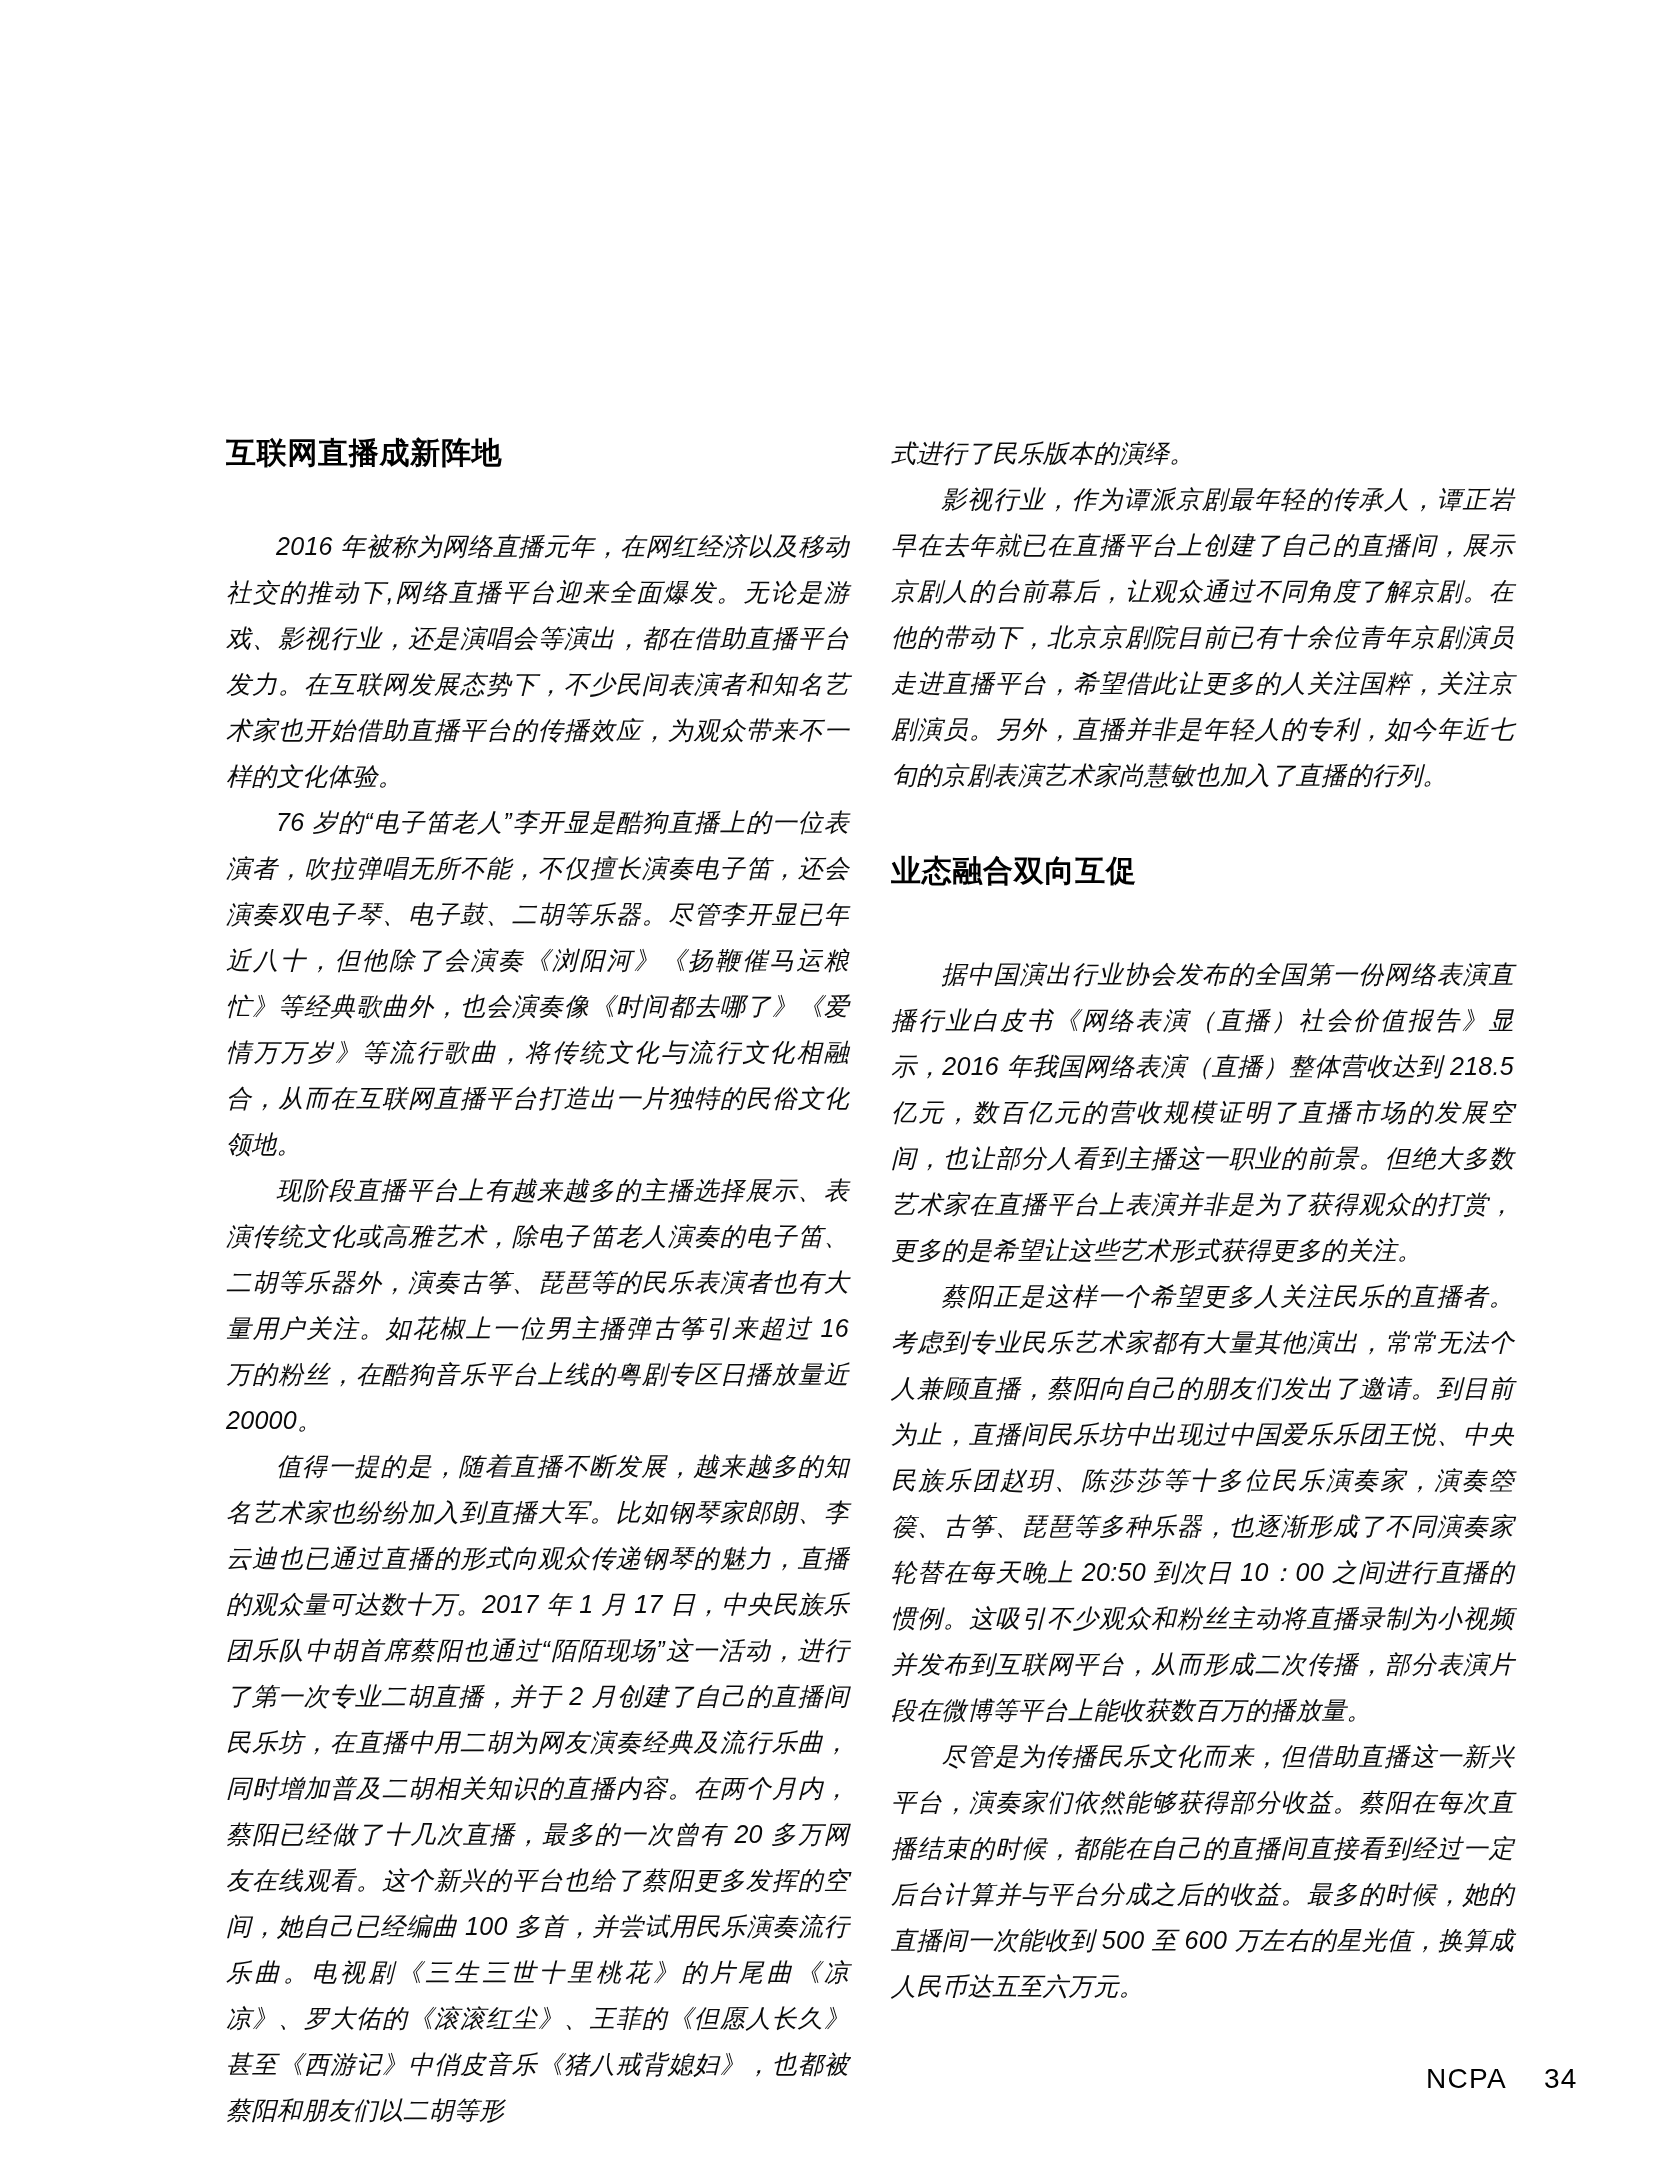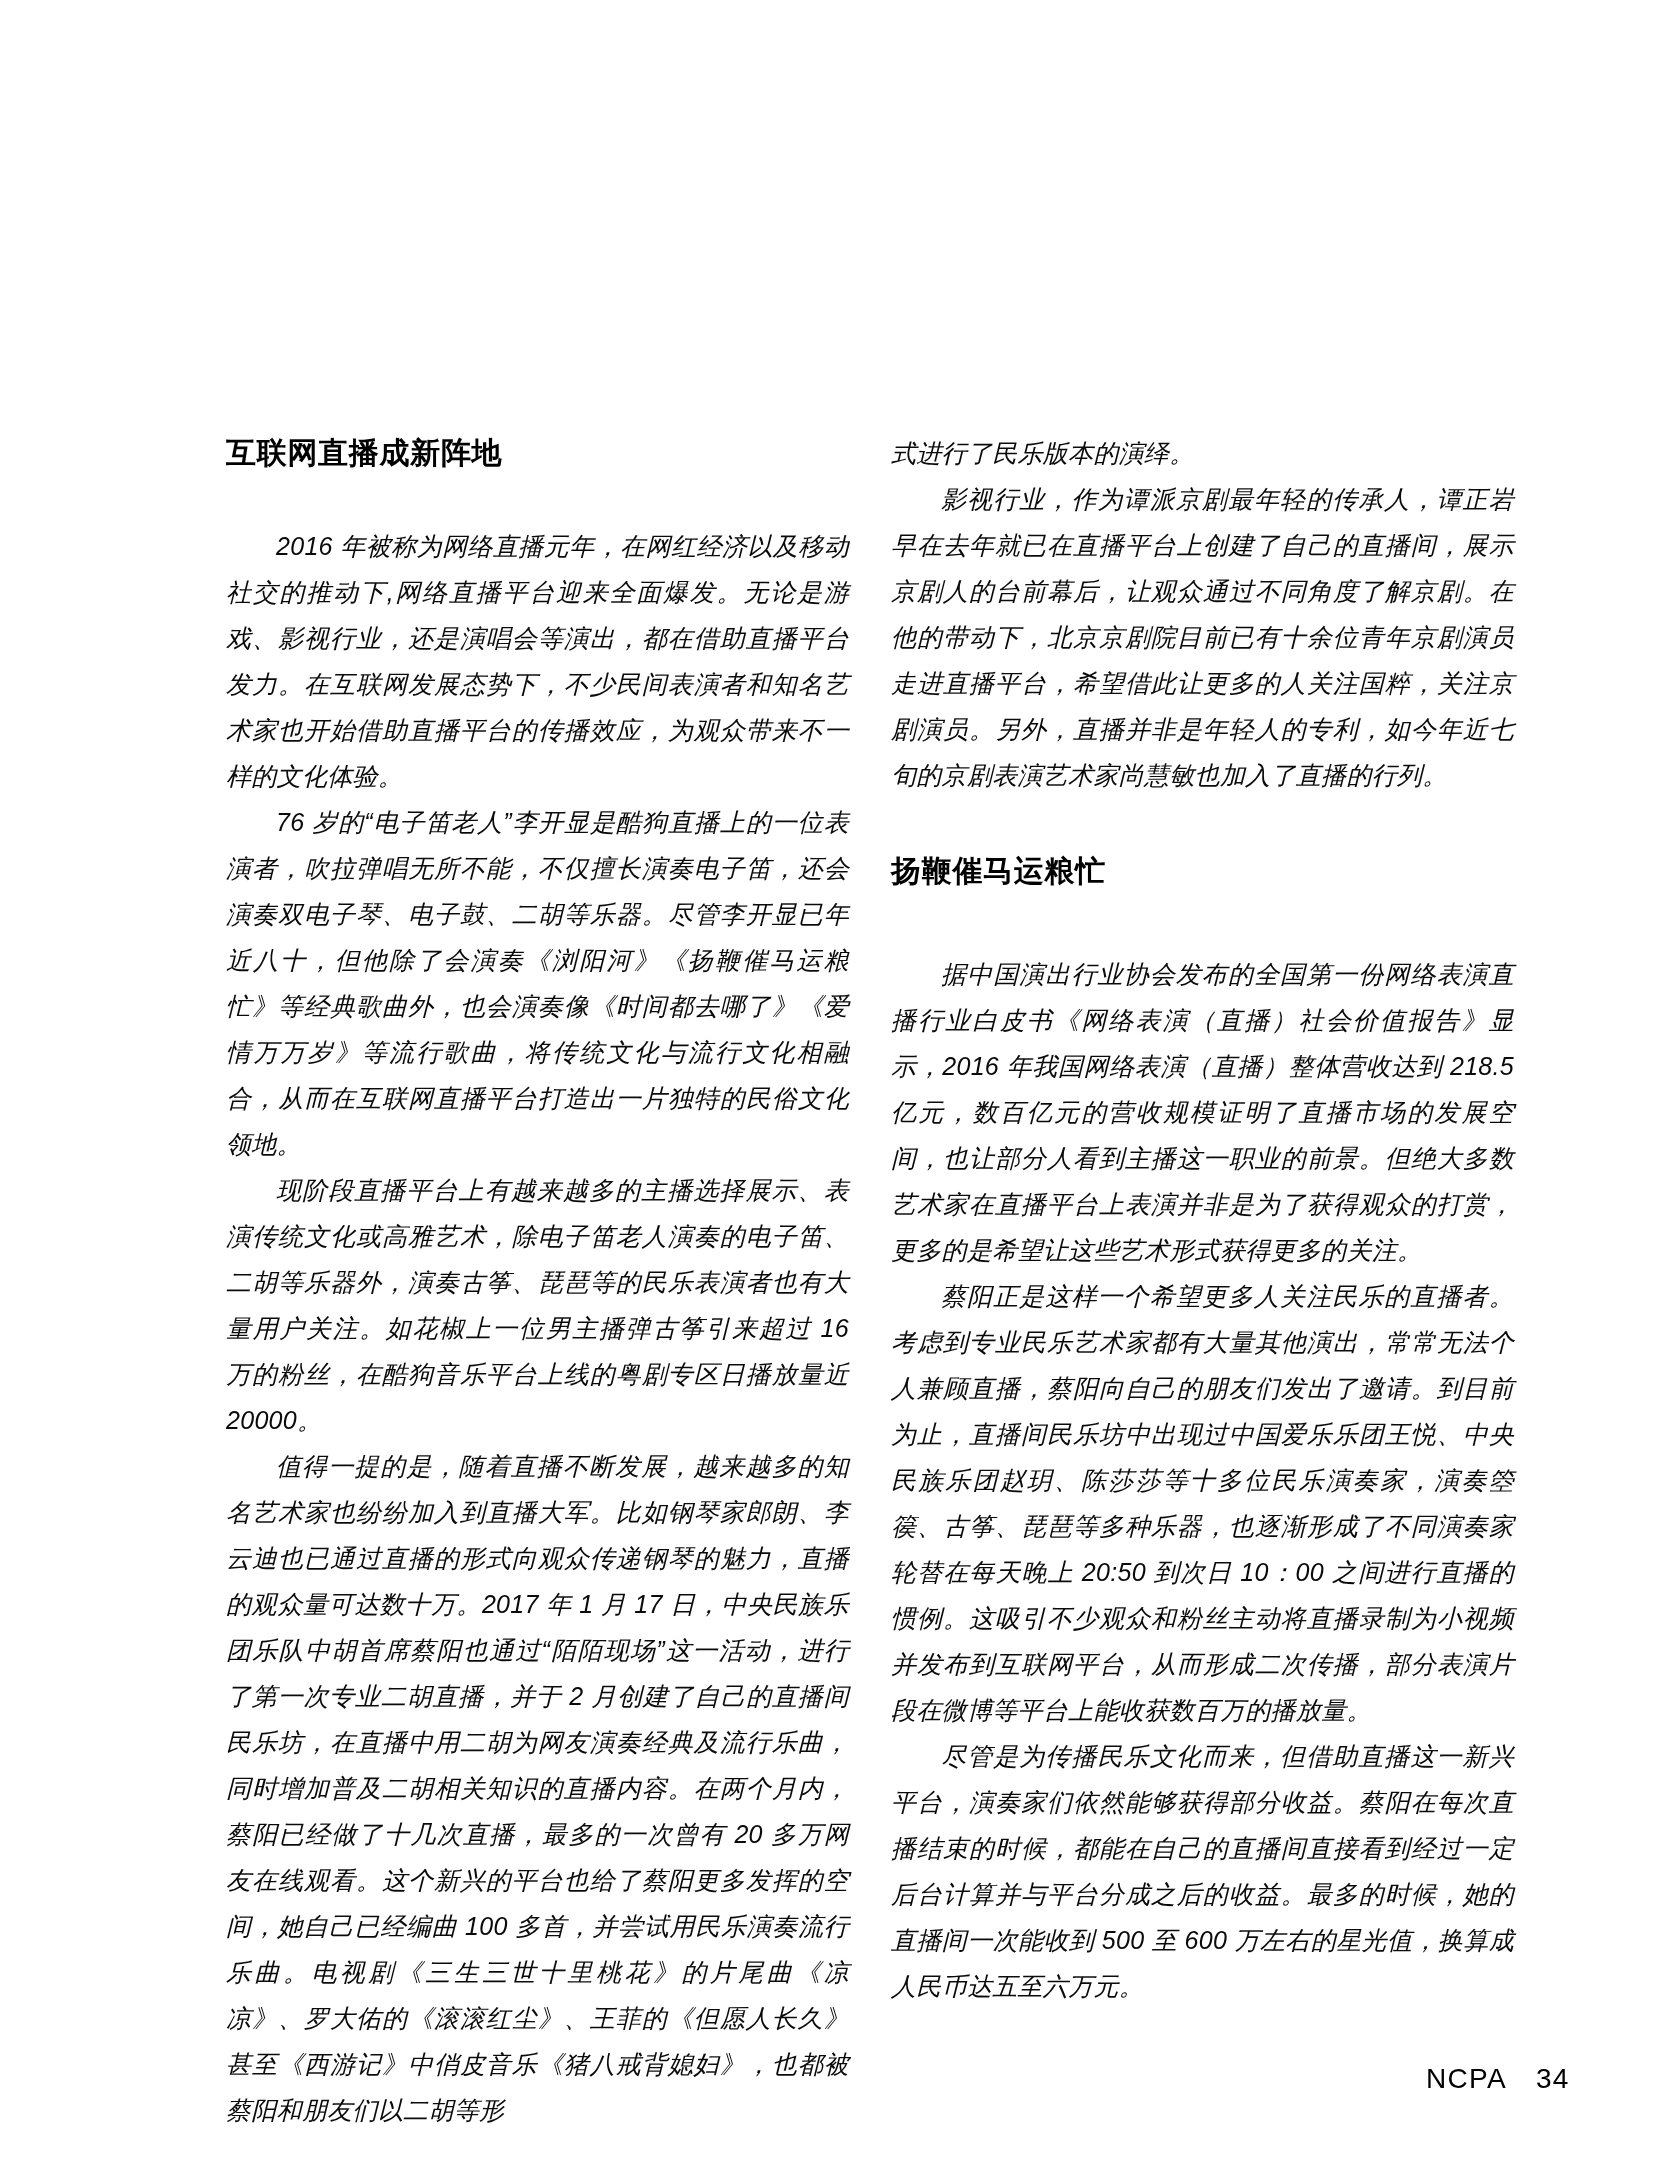--- a/index.html
+++ b/index.html
@@ -52,21 +52,21 @@
   }
   .block-para.no-indent {
     text-indent: 0;
   }
   .footer {
     position: absolute;
     top: 2064px;
     left: 1426px;
     display: flex;
     align-items: flex-end;
-    gap: 29px;
+    gap: 37px;
     font-size: 28px;
     line-height: 30px;
     color: #000000;
     letter-spacing: 1.3px;
   }
 </style>
 </head>
 <body style="background: rgb(255, 255, 255);">
 
 <div class="page">
@@ -75,21 +75,21 @@
       <div class="block-heading">互联网直播成新阵地</div>
       <div class="block-para">2016 年被称为网络直播元年，在网红经济以及移动社交的推动下,网络直播平台迎来全面爆发。无论是游戏、影视行业，还是演唱会等演出，都在借助直播平台发力。在互联网发展态势下，不少民间表演者和知名艺术家也开始借助直播平台的传播效应，为观众带来不一样的文化体验。</div>
       <div class="block-para">76 岁的“电子笛老人”李开显是酷狗直播上的一位表演者，吹拉弹唱无所不能，不仅擅长演奏电子笛，还会演奏双电子琴、电子鼓、二胡等乐器。尽管李开显已年近八十，但他除了会演奏《浏阳河》《扬鞭催马运粮忙》等经典歌曲外，也会演奏像《时间都去哪了》《爱情万万岁》等流行歌曲，将传统文化与流行文化相融合，从而在互联网直播平台打造出一片独特的民俗文化领地。</div>
       <div class="block-para">现阶段直播平台上有越来越多的主播选择展示、表演传统文化或高雅艺术，除电子笛老人演奏的电子笛、二胡等乐器外，演奏古筝、琵琶等的民乐表演者也有大量用户关注。如花椒上一位男主播弹古筝引来超过 16 万的粉丝，在酷狗音乐平台上线的粤剧专区日播放量近 20000。</div>
       <div class="block-para">值得一提的是，随着直播不断发展，越来越多的知名艺术家也纷纷加入到直播大军。比如钢琴家郎朗、李云迪也已通过直播的形式向观众传递钢琴的魅力，直播的观众量可达数十万。2017 年 1 月 17 日，中央民族乐团乐队中胡首席蔡阳也通过“陌陌现场”这一活动，进行了第一次专业二胡直播，并于 2 月创建了自己的直播间民乐坊，在直播中用二胡为网友演奏经典及流行乐曲，同时增加普及二胡相关知识的直播内容。在两个月内，蔡阳已经做了十几次直播，最多的一次曾有 20 多万网友在线观看。这个新兴的平台也给了蔡阳更多发挥的空间，她自己已经编曲 100 多首，并尝试用民乐演奏流行乐曲。电视剧《三生三世十里桃花》的片尾曲《凉凉》、罗大佑的《滚滚红尘》、王菲的《但愿人长久》甚至《西游记》中俏皮音乐《猪八戒背媳妇》，也都被蔡阳和朋友们以二胡等形</div>
     </div>
 
   <div class="col col-right" style="color: rgb(10, 10, 10);">
       <div class="block-para no-indent">式进行了民乐版本的演绎。</div>
       <div class="block-para">影视行业，作为谭派京剧最年轻的传承人，谭正岩早在去年就已在直播平台上创建了自己的直播间，展示京剧人的台前幕后，让观众通过不同角度了解京剧。在他的带动下，北京京剧院目前已有十余位青年京剧演员走进直播平台，希望借此让更多的人关注国粹，关注京剧演员。另外，直播并非是年轻人的专利，如今年近七旬的京剧表演艺术家尚慧敏也加入了直播的行列。</div>
-      <div class="block-heading">扬鞭催马运粮忙</div>
+      <div class="block-heading">业态融合双向互促</div>
       <div class="block-para">据中国演出行业协会发布的全国第一份网络表演直播行业白皮书《网络表演（直播）社会价值报告》显示，2016 年我国网络表演（直播）整体营收达到 218.5 亿元，数百亿元的营收规模证明了直播市场的发展空间，也让部分人看到主播这一职业的前景。但绝大多数艺术家在直播平台上表演并非是为了获得观众的打赏，更多的是希望让这些艺术形式获得更多的关注。</div>
       <div class="block-para">蔡阳正是这样一个希望更多人关注民乐的直播者。考虑到专业民乐艺术家都有大量其他演出，常常无法个人兼顾直播，蔡阳向自己的朋友们发出了邀请。到目前为止，直播间民乐坊中出现过中国爱乐乐团王悦、中央民族乐团赵玥、陈莎莎等十多位民乐演奏家，演奏箜篌、古筝、琵琶等多种乐器，也逐渐形成了不同演奏家轮替在每天晚上 20:50 到次日 10：00 之间进行直播的惯例。这吸引不少观众和粉丝主动将直播录制为小视频并发布到互联网平台，从而形成二次传播，部分表演片段在微博等平台上能收获数百万的播放量。</div>
       <div class="block-para">尽管是为传播民乐文化而来，但借助直播这一新兴平台，演奏家们依然能够获得部分收益。蔡阳在每次直播结束的时候，都能在自己的直播间直接看到经过一定后台计算并与平台分成之后的收益。最多的时候，她的直播间一次能收到 500 至 600 万左右的星光值，换算成人民币达五至六万元。</div>
     </div>
 
   <div class="footer">
     <span>NCPA</span>
     <span>34</span>
   </div>
 

